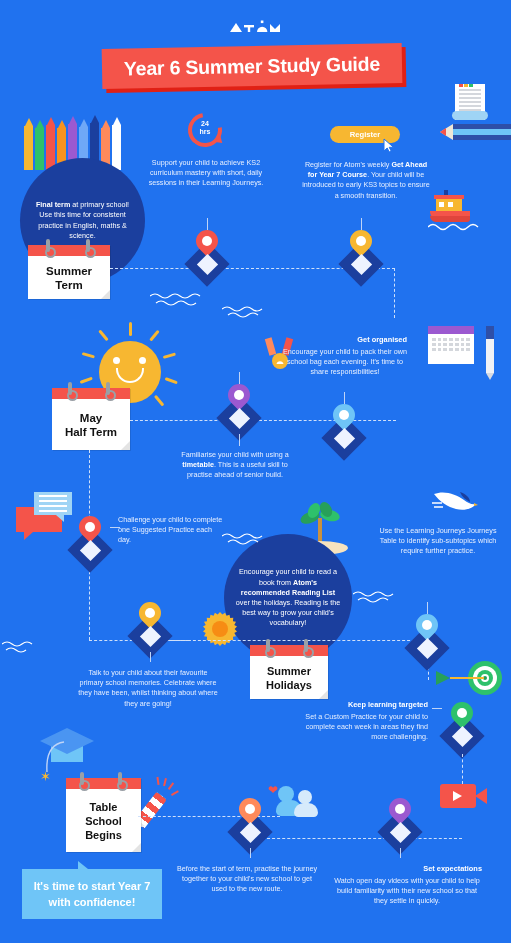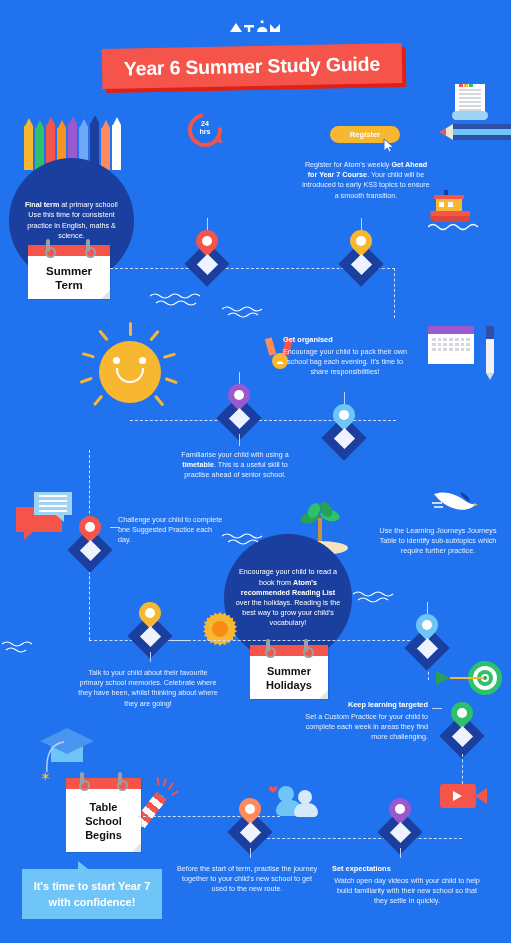--- a/index.html
+++ b/index.html
@@ -45,21 +45,21 @@
     color: #E8F0FF;
     font-size: 7.2px;
     line-height: 10.2px;
     text-align: center;
   }
   .body-text b { color: #FFFFFF; font-weight: bold; }
   .head-text {
     color: #FFFFFF;
     font-size: 7.4px;
     font-weight: bold;
-    text-align: left;
+    text-align: right;
     margin-bottom: 3px;
   }
 
   
   .navy-circle {
     background: #1B3F9E;
     border-radius: 50%;
     display: flex; align-items: center; justify-content: center;
   }
   .navy-circle .body-text { color: #FFFFFF; }
@@ -461,21 +461,21 @@
     <div class="crayon" style="left:77px; height:50px;">
         <div class="tip" style="border-bottom:8px solid #FF8A5B;"></div>
         <div class="body" style="height:42px;background:#FF8A5B;"></div>
       </div>
     <div class="crayon" style="left:88px; height:53px;">
         <div class="tip" style="border-bottom:8px solid #FFFFFF;"></div>
         <div class="body" style="height:45px;background:#FFFFFF;"></div>
       </div>
   </div>
 
-  <div class="abs navy-circle" style="left:9px; top:158px; width:125px; height:125px;align-items:center;">
+  <div class="abs navy-circle" style="left:20px; top:158px; width:125px; height:125px;align-items:center;">
     <div class="body-text" style="width:104px;">
       <b>Final term</b><span> at primary school! Use this time for consistent practice in English, maths &amp; science.</span>
     </div>
   </div>
 
   <div class="abs cal" style="left:28px; top:245px; width:82px; height:54px;">
     <div class="cal-top" style="position:relative;">
       <div class="cal-ring" style="left:18px;"></div>
       <div class="cal-ring" style="left:58px;"></div>
     </div>
@@ -491,20 +491,21 @@
   <div class="abs" style="left:188px; top:113px;">
     <div style="position:relative;">
       <div class="hrs-ring"></div>
       <div class="hrs-label">
         <div>24</div>
         <div>hrs</div>
       </div>
       <div class="hrs-arrow"></div>
     </div>
   </div>
+  <div class="abs body-text" style="left:142px; top:158px; width:128px;">Support your child to achieve KS2 curriculum mastery with short, daily sessions in their Learning Journeys.</div>
 
   <div class="abs register-btn" style="left:330px; top:126px;">
     <span>Register</span>
   </div>
   <div class="abs cursor-arrow" style="left:383px; top:138px;">
     <svg width="12" height="15" viewBox="0 0 12 15">
         <path d="M1 1 L1 13 L4.2 10 L6.2 14 L8.2 13 L6.2 9.3 L10.5 9.3 Z" fill="#fff" stroke="#2072EF" stroke-width="1"></path>
       </svg>
   </div>
   <div class="abs body-text" style="left:300px; top:160px; width:132px;">
@@ -569,20 +570,33 @@
     <div class="sun-ray" style="left:17px; top:72px;  height:13px; transform:rotate(-140deg);"></div>
     <div class="abs" style="left:19px; top:19px;">
       <div class="sun-face" style="position:relative;">
         <div class="sun-eye" style="left:14px; top:16px;"></div>
         <div class="sun-eye" style="left:40px; top:16px;"></div>
         <div class="sun-mouth"></div>
       </div>
     </div>
   </div>
 
+  <div class="abs cal" style="left:52px; top:388px; width:78px; height:62px;">
+    <div class="cal-top" style="position:relative;">
+      <div class="cal-ring" style="left:16px;"></div>
+      <div class="cal-ring" style="left:54px;"></div>
+    </div>
+    <div class="cal-body">
+      <div class="cal-label">
+        <div>May</div>
+        <div>Half Term</div>
+      </div>
+    </div>
+    <div class="cal-fold"></div>
+  </div>
 
   <div class="abs" style="left:265px; top:338px; width:30px; height:36px;">
     <div class="medal-ribbon" style="left:2px;  top:0px; transform:rotate(-16deg);"></div>
     <div class="medal-ribbon" style="left:19px; top:0px; transform:rotate(16deg); background:#F4544A;"></div>
     <div class="medal-disc abs" style="left:7px; top:15px;">
       <svg width="16" height="16" viewBox="0 0 16 16">
           <path d="M4.5 11 A3.6 3.6 0 0 1 11.5 11 Z" fill="#fff"></path>
         </svg>
     </div>
   </div>
@@ -635,21 +649,21 @@
   </div>
   <div class="abs pin-wrap" style="left:322px; top:400px;">
     <div class="pin-stem"></div>
     <div class="pin-diamond"></div>
     <div class="pin-teardrop" style="background:#6FC5F7;"></div>
     <div class="pin-dot"></div>
     <div class="pin-inner-d"></div>
   </div>
 
   <div class="abs body-text" style="left:172px; top:450px; width:126px; text-align:center;">
-    <span>Familiarise your child with using a </span><b>timetable</b><span>. This is a useful skill to practise ahead of senior school.</span>
+    <span>Familiarise your child with using a </span><b>timetable</b><span>. This is a useful skill to practise ahead of senior build.</span>
   </div>
 
   <div class="abs" style="left:16px; top:492px; width:62px; height:44px;">
     <div class="bubble-red abs" style="left:0px; top:15px;"></div>
     <div class="bubble-blue abs" style="left:18px; top:0px;">
       <div class="ln"></div>
         <div class="ln"></div>
         <div class="ln"></div>
         <div class="ln"></div>
     </div>

